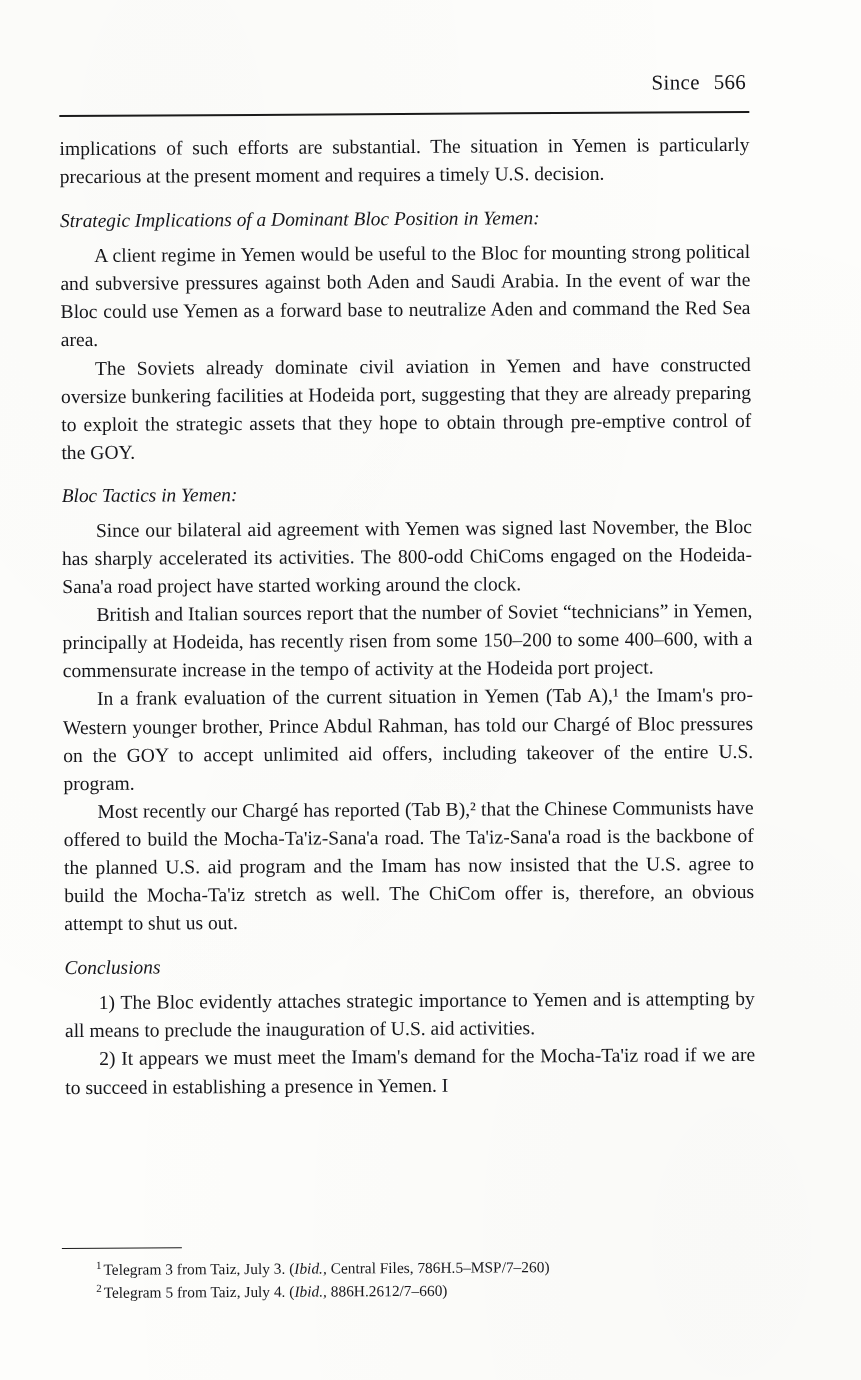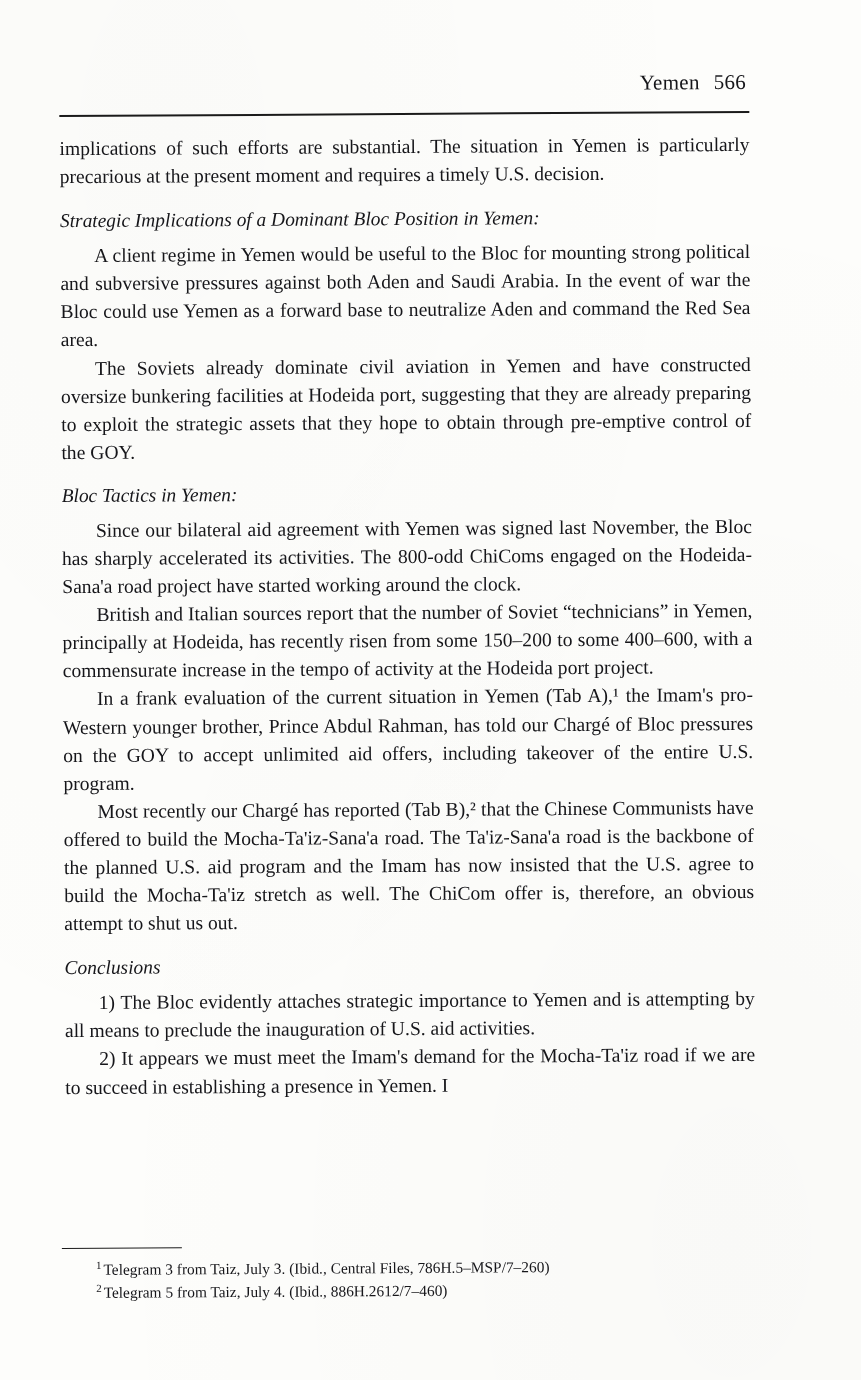--- a/index.html
+++ b/index.html
@@ -96,35 +96,35 @@
     line-height: 1.5;
     text-indent: 34px;
     margin: 0;
   }
   .footnote sup {
     font-size: 11px;
     vertical-align: super;
     line-height: 0;
     margin-right: 2px;
   }
-  .ital { }
+  .ital { font-style: italic; }
   
   .skew {
     transform: rotate(-0.35deg);
     transform-origin: 50% 40%;
   }
 </style>
 </head>
 <body>
 
 <div class="page">
   <div class="content skew">
 
     <div class="header">
-      <span class="title">Yemen</span><span>566</span>
+      <span class="title">Since</span><span>566</span>
     </div>
     <hr class="rule">
 
     <div class="body-text">
 
       <p>implications of such efforts are substantial. The situation in Yemen is particularly precarious at the present moment and requires a timely U.S. decision.</p>
 
       <div class="para-block">
         <p class="subhead">Strategic Implications of a Dominant Bloc Position in Yemen:</p>
         <p class="indent">A client regime in Yemen would be useful to the Bloc for mounting strong political and subversive pressures against both Aden and Saudi Arabia. In the event of war the Bloc could use Yemen as a forward base to neutralize Aden and command the Red Sea area.</p>
@@ -147,16 +147,16 @@
 
     </div>
   </div>
 
   <div class="footnotes skew">
     <hr class="fn-rule">
     <p class="footnote">
       <sup>1</sup><span>Telegram 3 from Taiz, July 3. (</span><span class="ital">Ibid.,</span><span> Central Files, 786H.5–MSP/7–260)</span>
     </p>
     <p class="footnote">
-      <sup>2</sup><span>Telegram 5 from Taiz, July 4. (</span><span class="ital">Ibid.,</span><span> 886H.2612/7–460)</span>
+      <sup>2</sup><span>Telegram 5 from Taiz, July 4. (</span><span class="ital">Ibid.,</span><span> 886H.2612/7–660)</span>
     </p>
   </div>
 </div>
 
 </body></html>

